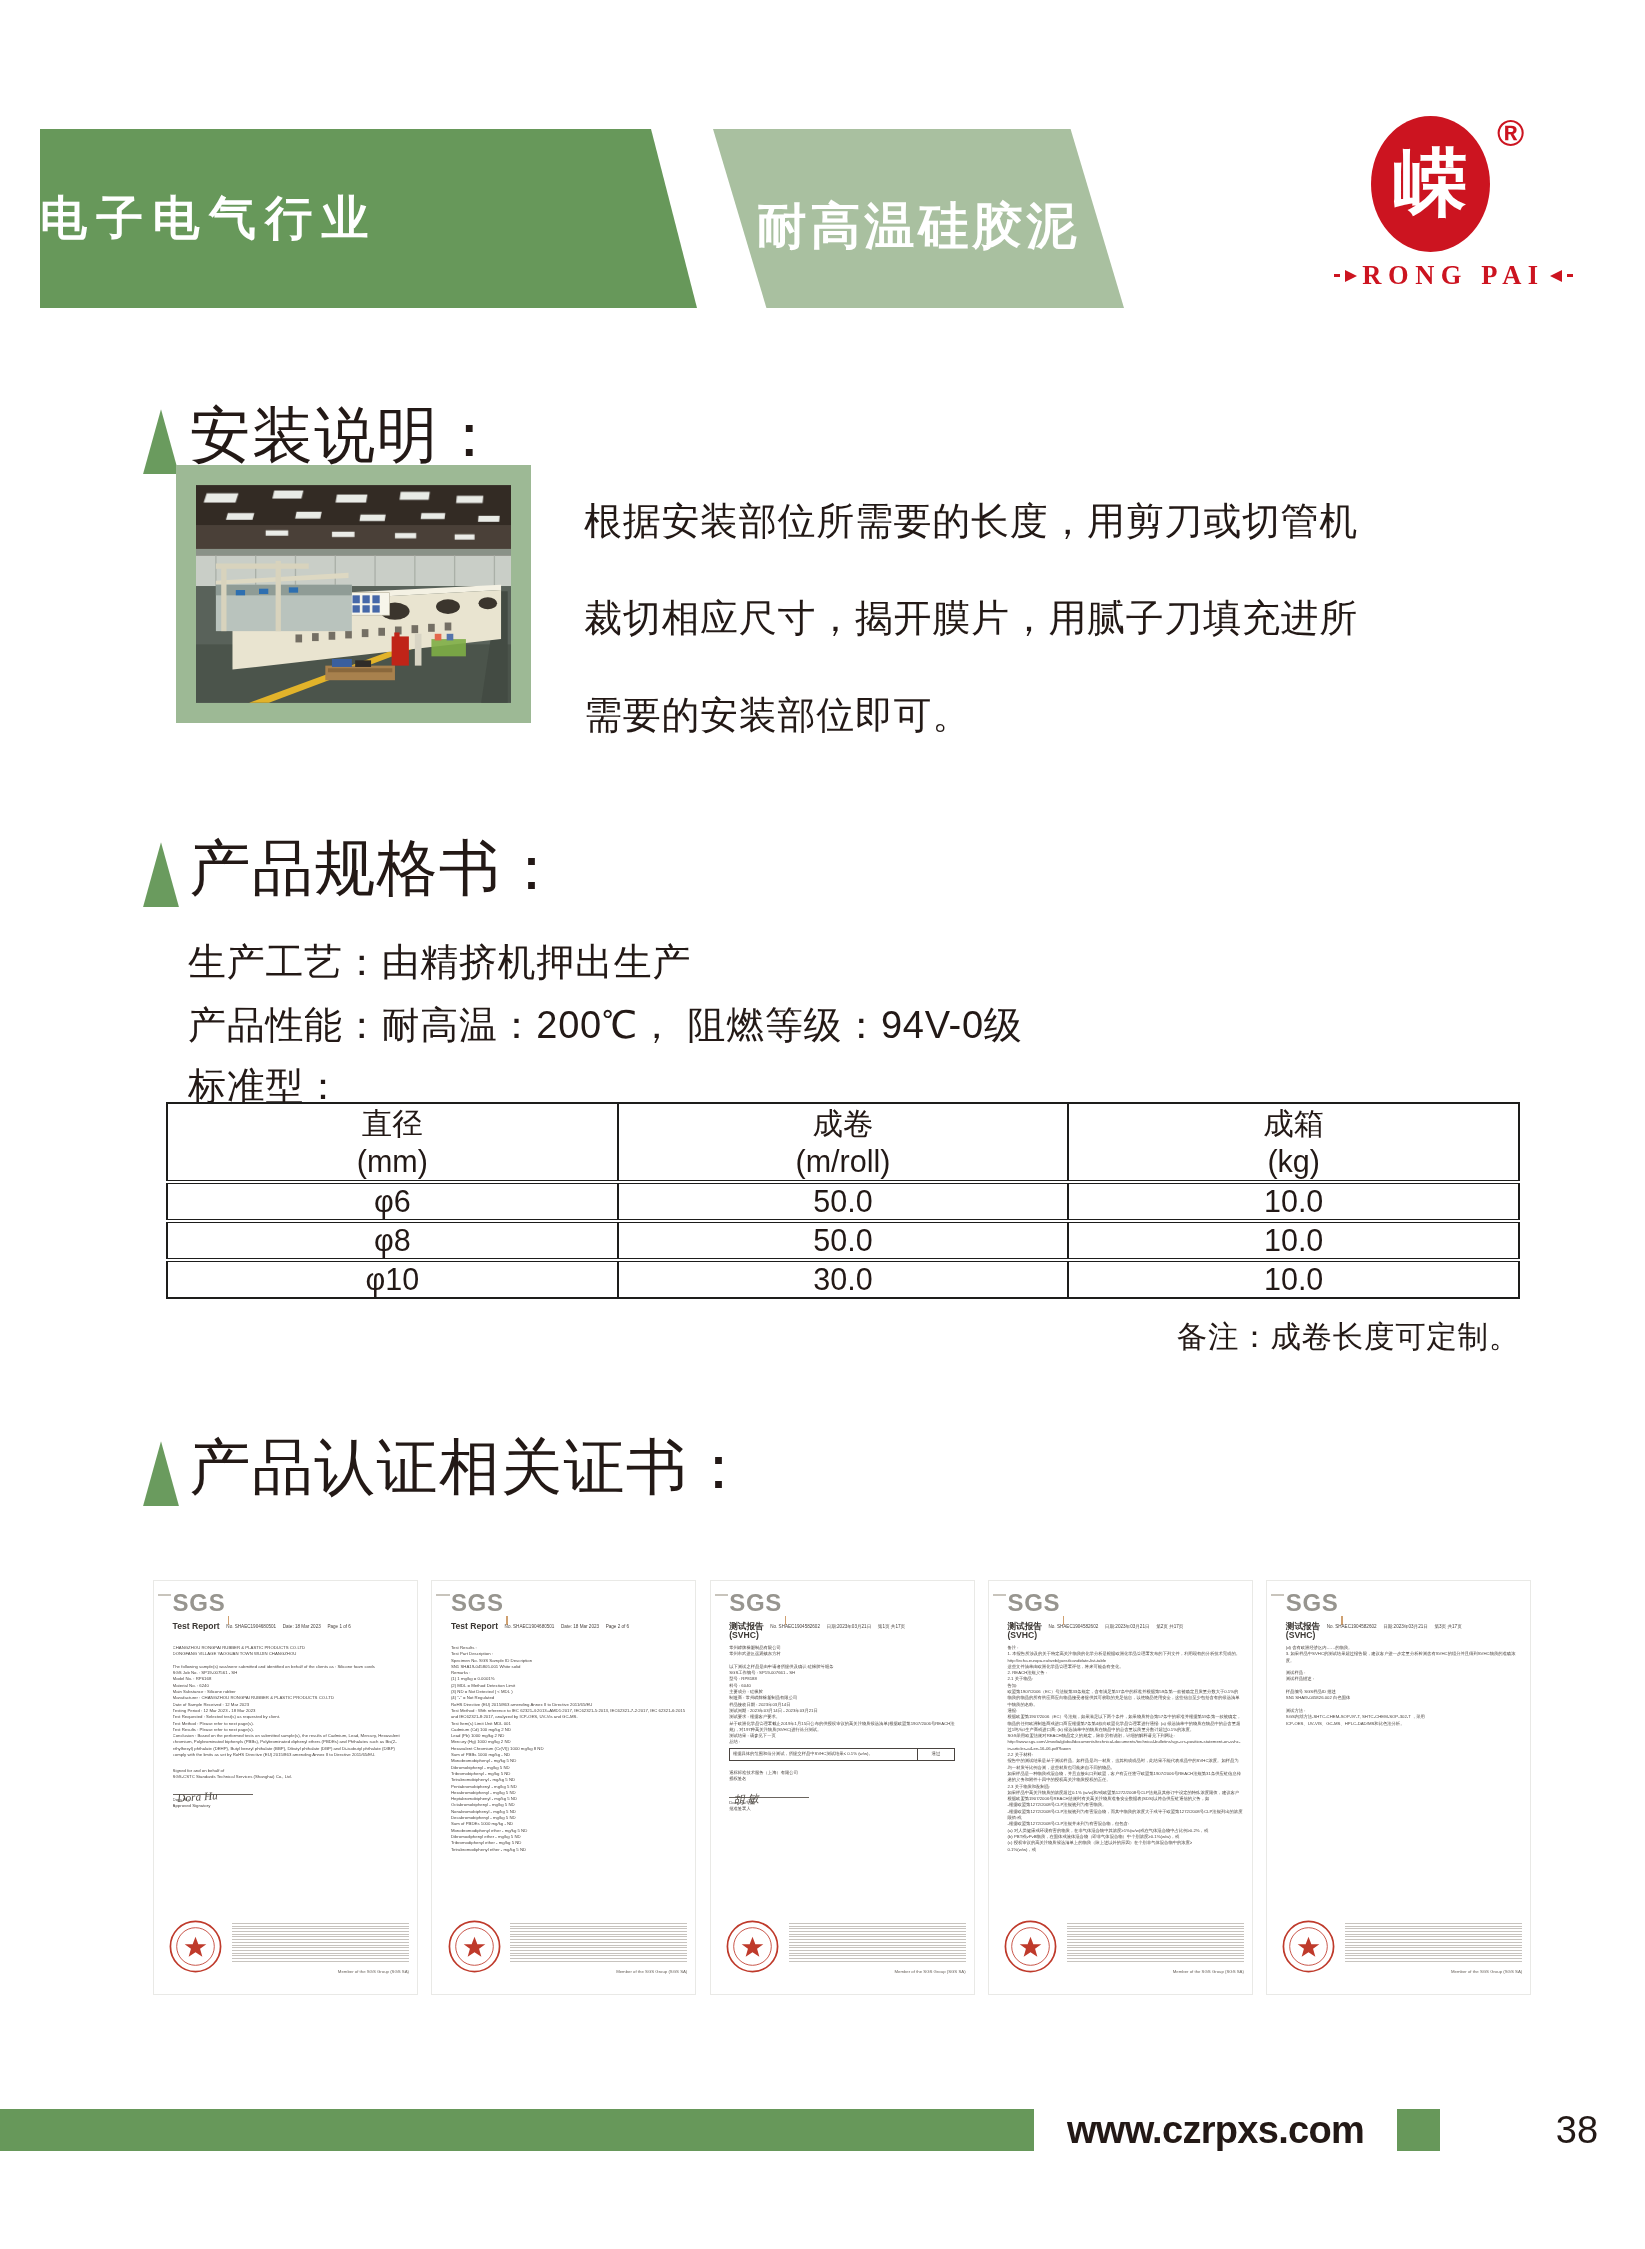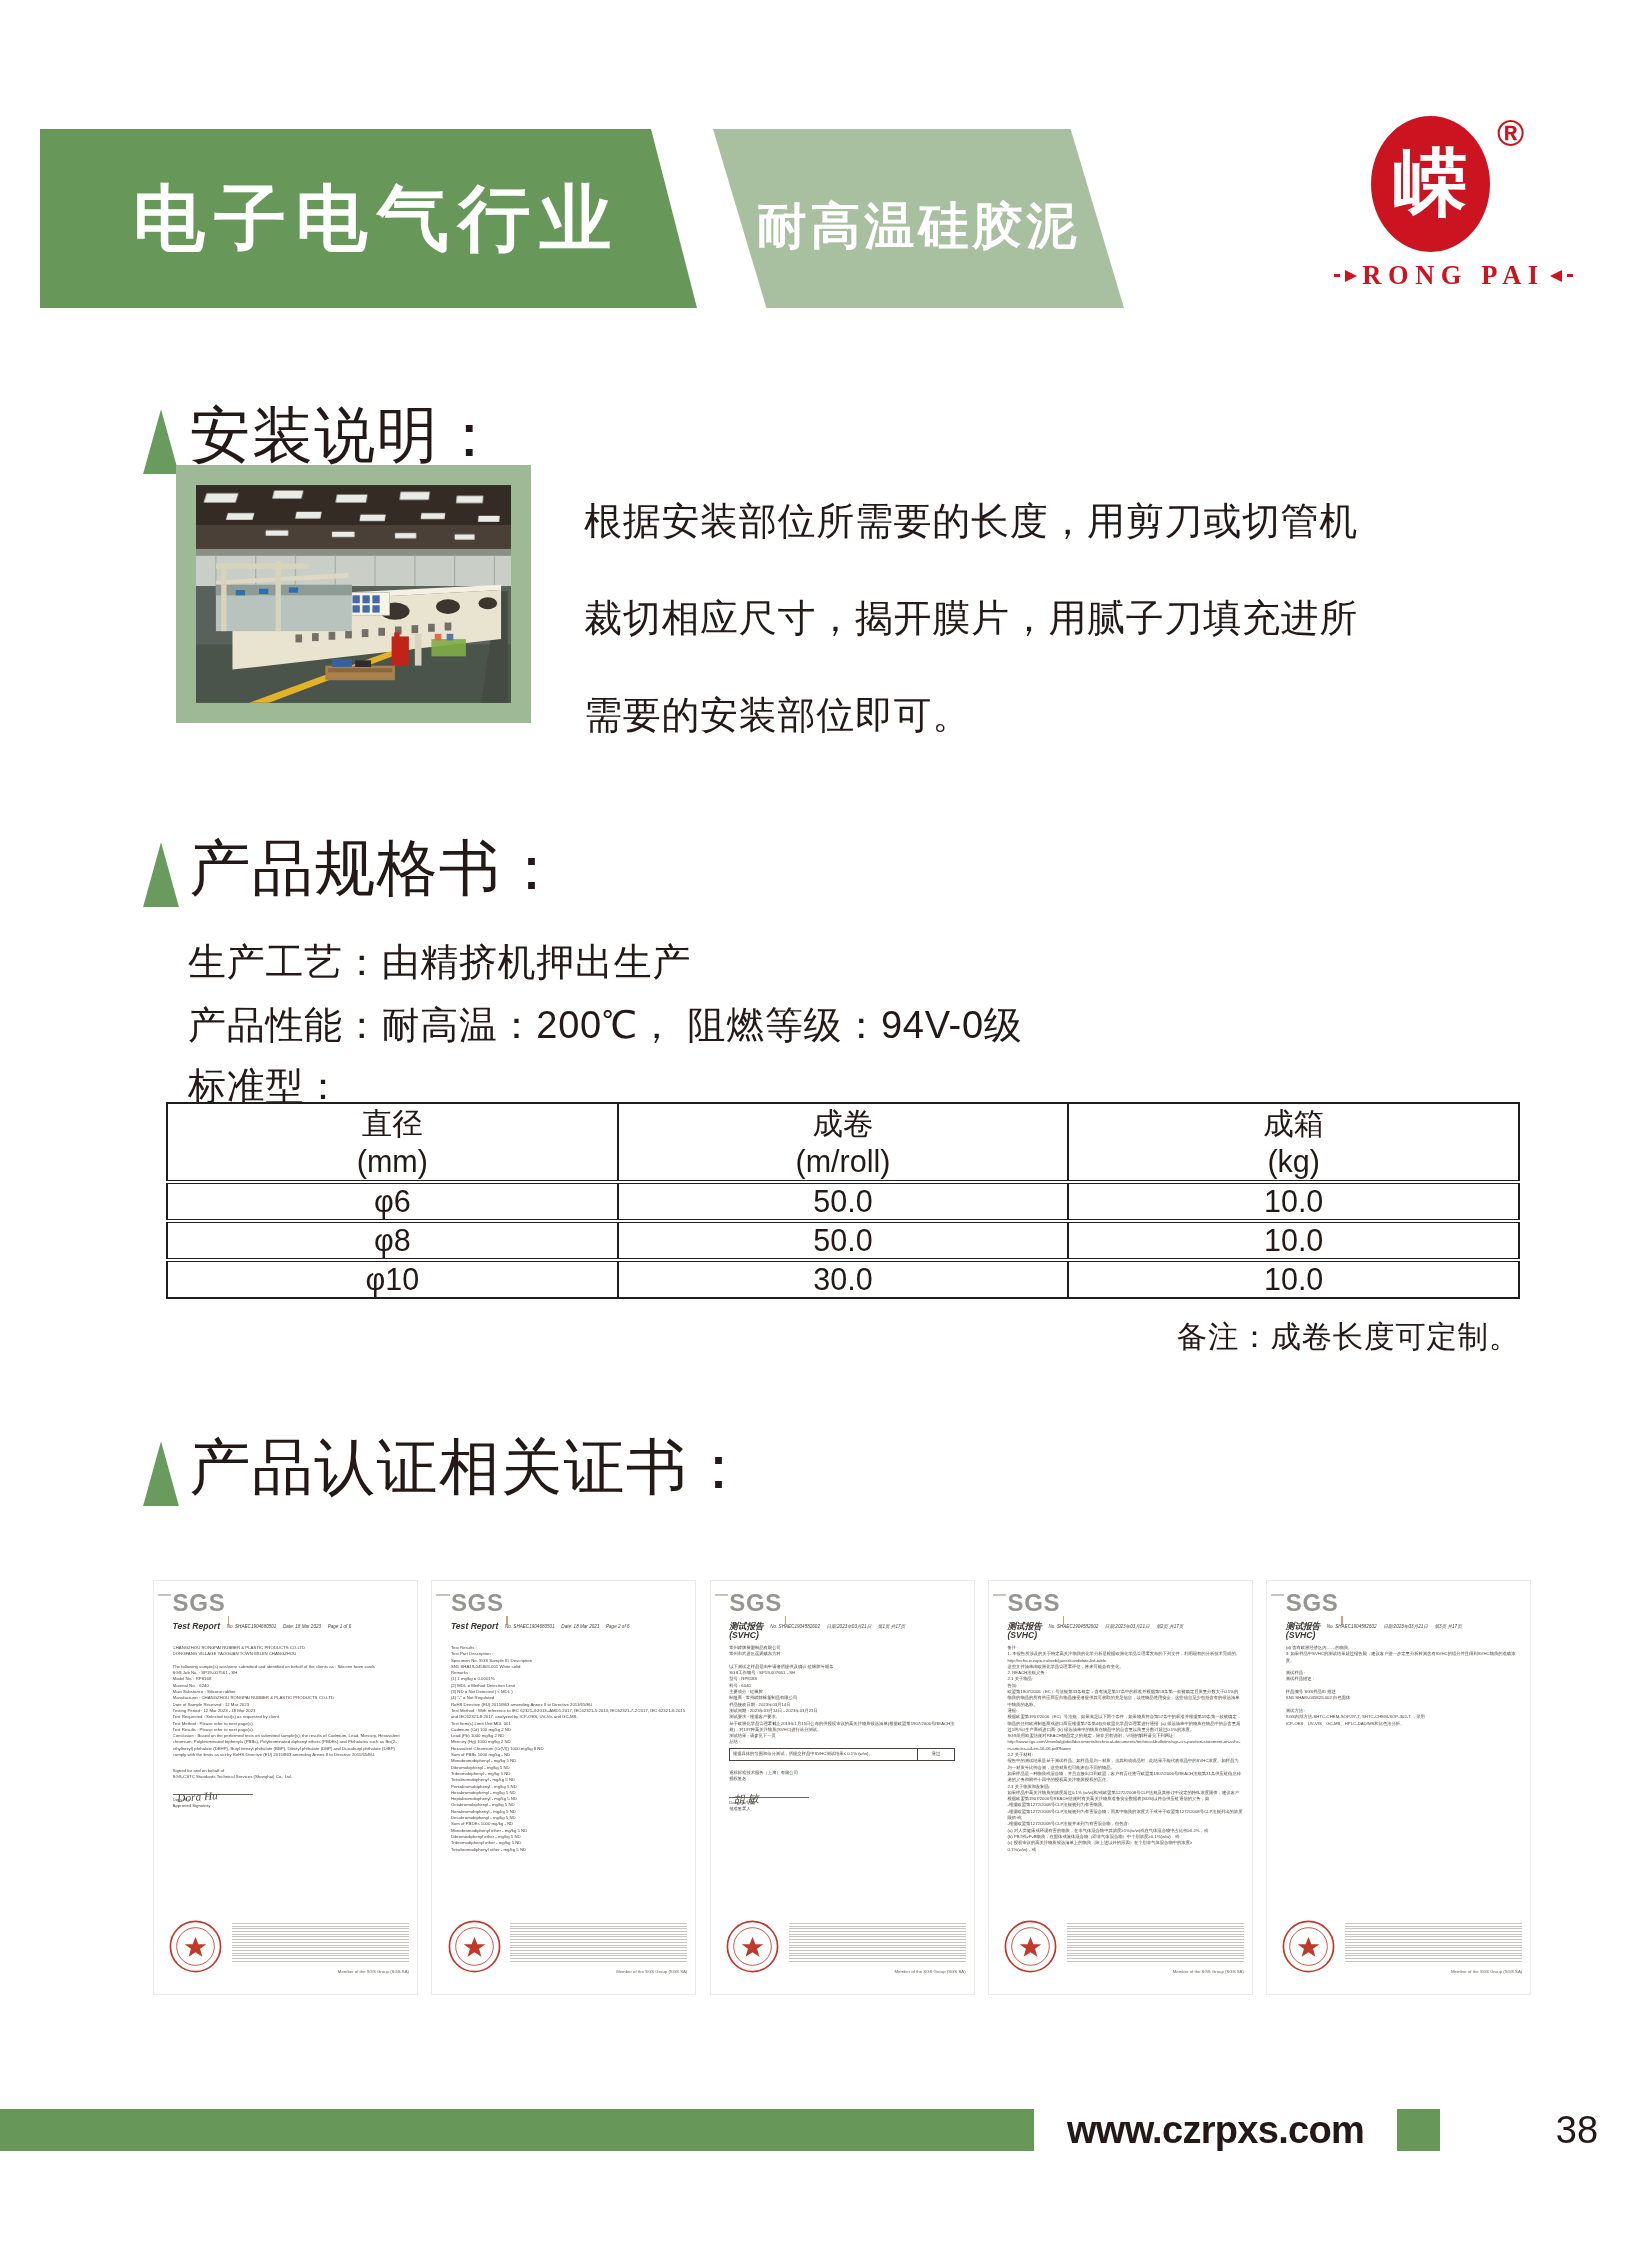--- a/index.html
+++ b/index.html
@@ -5,21 +5,21 @@
   * { margin:0; padding:0; box-sizing:border-box; }
   html,body { background:#ffffff; }
   body { font-family:"Liberation Sans", sans-serif; color:#231916; }
   .page { position:relative; width:1646px; height:2250px; background:#fff; overflow:hidden; }
 
   
   .banner { position:absolute; top:129px; left:0; width:1646px; height:179px; }
   .banner-left { position:absolute; left:40px; top:0; width:657px; height:179px;
       background:#67985a; clip-path:polygon(0 0, 93% 0, 100% 100%, 0 100%);
       display:flex; align-items:center; }
-  .banner-left span { color:#fff; font-size:72px; font-weight:700; letter-spacing:9.3px; padding-left:93px; white-space:nowrap; }
+  .banner-left span { color:#fff; font-size:47px; font-weight:700; letter-spacing:9.3px; white-space:nowrap; }
   .banner-right { position:absolute; left:713px; top:0; width:411px; height:179px;
       background:#a9c0a0; clip-path:polygon(0 0, 87% 0, 100% 100%, 13% 100%);
       display:flex; align-items:center; justify-content:center; }
   .banner-right span { color:#fff; font-size:50px; font-weight:700; letter-spacing:4px; white-space:nowrap;margin-top:16px; }
 
   
   .logo { position:absolute; left:1334px; top:113px; width:239px; height:186px; }
   .logo-ellipse { position:absolute; left:37px; top:3.3px; width:119px; height:136px;
       background:#cc1420; border-radius:50%; display:flex; align-items:center; justify-content:center; }
   .logo-ellipse span { color:#fff; font-size:74px; font-weight:700; }
@@ -52,21 +52,21 @@
   table.spec tbody td { height:38px; font-size:30.5px; border-top:4.6px double #1d1d1b; vertical-align:middle; }
   .note { position:absolute; right:126px; top:1317px; font-size:30.5px; letter-spacing:0.7px; }
 
   
   .certs { position:absolute; left:153px; top:1580px; width:1380px; height:418px; display:flex; gap:13.3px; }
   .cert { position:relative; width:265px; height:415px; background:#fff; border:0.7px solid #e9e9e6; overflow:hidden;
       font-size:4.3px; color:#4a4440; }
   .cert .sgs { position:absolute; top:8px; left:18.6px; color:#97958f; font-size:24px; font-weight:700; letter-spacing:0.7px; }
   .cert .sgs::before { content:""; position:absolute; left:-14.6px; top:5.3px; width:13.3px; height:1.3px; background:#c8c4bc; }
   .cert .sgs::after { content:""; position:absolute; right:-4px; top:26.5px; width:1.3px; height:9.3px; background:#d0a070; }
-  .cert .head { position:absolute; top:41px; left:18.6px; right:9.3px; display:flex; gap:6.6px; align-items:flex-start;font-style:italic; }
+  .cert .head { position:absolute; top:41px; left:18.6px; right:9.3px; display:flex; gap:6.6px; align-items:flex-start; }
   .cert .title { font-size:8.6px; font-weight:700; color:#3a3632; white-space:pre-line; line-height:9.3px; }
   .cert .meta { font-size:4.6px; padding-top:2px; white-space:nowrap; }
   .cert .body { position:absolute; top:64px; left:18.6px; right:9.3px; bottom:78px; overflow:hidden; line-height:6.3px; }
   .tl { min-height:6.3px; white-space:normal; }
   .tl:empty { height:4px; }
   .verdict { display:flex; border:0.7px solid #4a4440; margin-top:2.7px; width:96%; }
   .verdict .v-l { flex:1; padding:2px 2.7px; }
   .verdict .v-r { width:37px; border-left:0.7px solid #4a4440; display:flex; align-items:center; justify-content:center; }
   .signoff { margin-top:9.3px; }
   .sig { font-family:"Liberation Serif", serif; font-style:italic; font-size:11.3px; color:#55504a; transform:rotate(-4deg);

